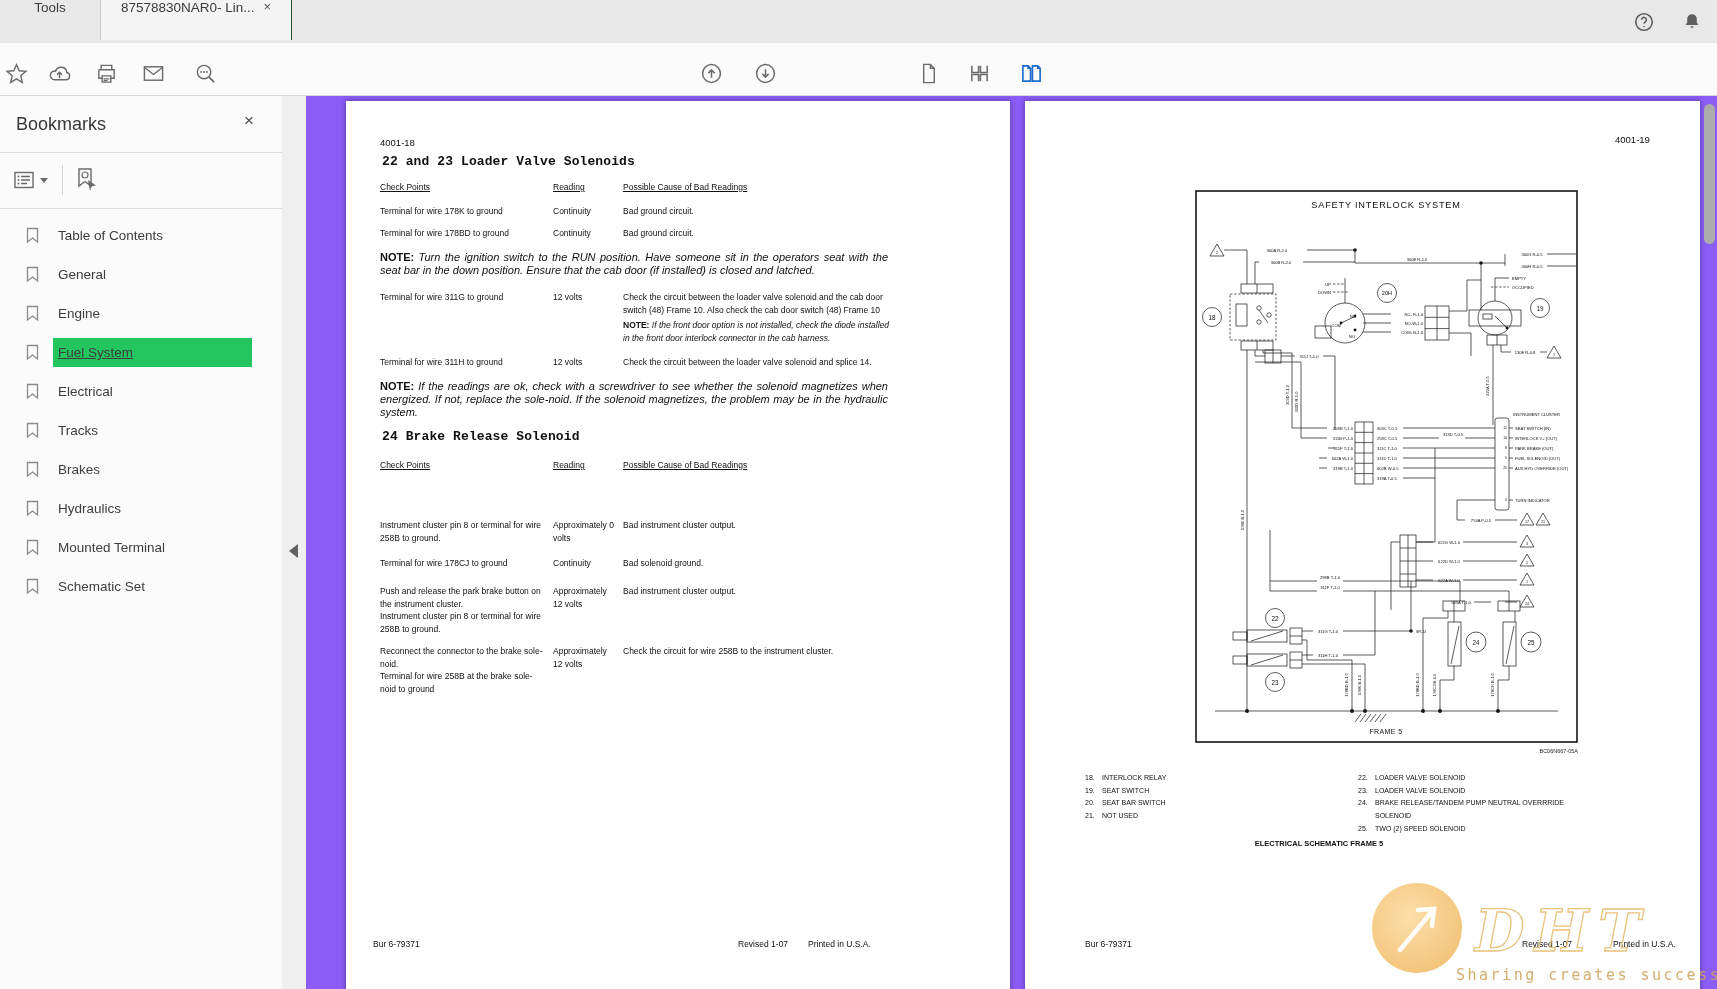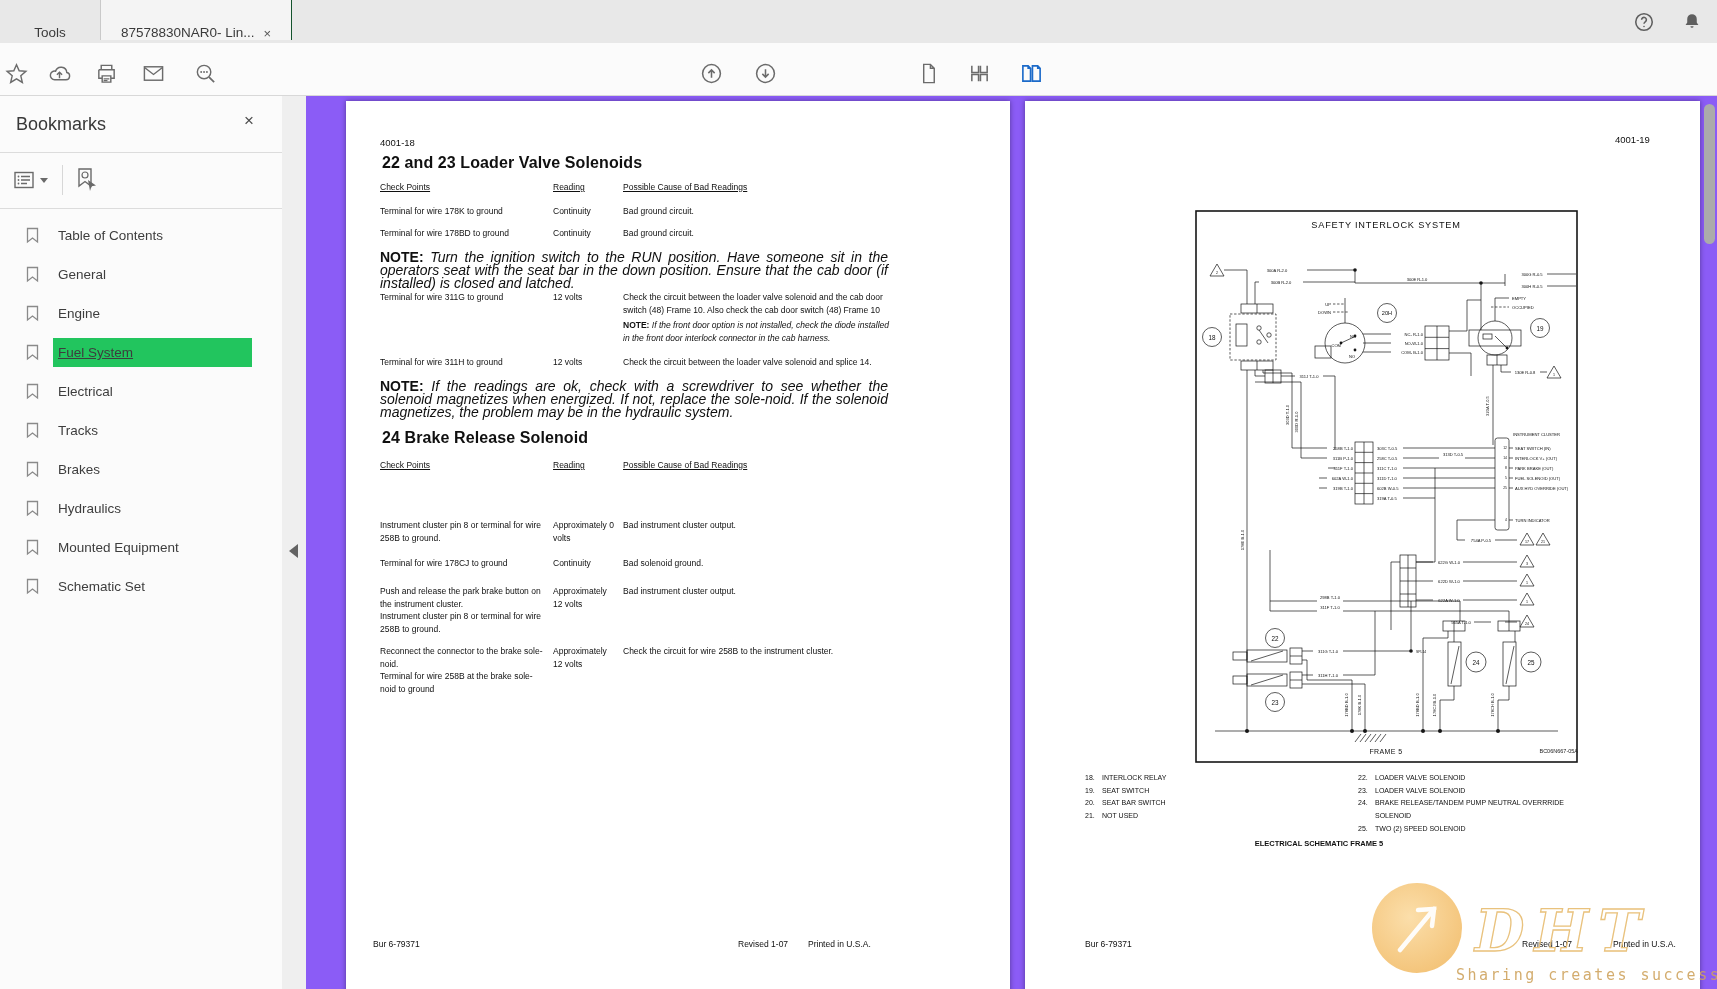--- a/index.html
+++ b/index.html
@@ -1,20 +1,20 @@
 <!DOCTYPE html>
 <html><head>
 <meta charset="utf-8">
 <style>
   html,body{margin:0;padding:0;background:#777;}
   .app{position:relative;width:1717px;height:989px;overflow:hidden;background:#9a9a9a;
        font-family:"Liberation Sans",sans-serif;-webkit-font-smoothing:antialiased;}
   
   .tabbar{position:absolute;top:0;left:0;right:0;height:43px;background:#e8e8e8;border-bottom:1px solid #d2d2d2;}
-  .tab{position:absolute;top:0;height:40px;display:flex;align-items:flex-end;justify-content:center;
+  .tab{position:absolute;top:0;height:40px;display:flex;align-items:flex-start;justify-content:center;
        font-size:13.5px;color:#3a3a3a;cursor:default;}
   .tab.tools{left:0;width:100px;}
   .tab.doc{left:100px;width:190px;background:#f4f4f4;border-left:1px solid #c9c9c9;border-right:1px solid #14532d;}
   .tab.doc .lbl{max-width:150px;overflow:hidden;white-space:nowrap;}
   .tab-close{margin-left:9px;font-size:13px;color:#555;line-height:1;}
   .tabbar-right{position:absolute;right:14px;top:0;height:43px;display:flex;align-items:center;gap:26px;}
   .hdr-ico{width:22px;height:22px;color:#5f5f5f;}
   
   .toolbar{position:absolute;top:43px;left:0;right:0;height:52px;background:#fbfbfb;border-bottom:1px solid #d8d8d8;}
   .tb-ico{position:absolute;width:23px;height:23px;top:62px;margin-top:-43px;color:#6b6b6b;}
@@ -52,35 +52,35 @@
   
   .docarea{position:absolute;left:306px;top:0;right:0;bottom:0;background:#8b5cf6;}
   .page{position:absolute;top:5px;bottom:-40px;background:#fff;box-shadow:0 0 5px rgba(0,0,0,.4);}
   .page-left{left:40px;width:664px;}
   .page-right{left:719px;width:675px;}
   .scroll-thumb{position:absolute;right:2px;top:8px;width:11px;height:140px;background:#ababab;border-radius:6px;}
   
   .page-left{color:#101010;}
   .lp-abs{position:absolute;}
   .lp-pagenum{left:34px;top:36px;font-size:9.5px;}
-  .lp-h1{font-size:16px;font-weight:bold;letter-spacing:.1px;}
+  .lp-h1{font-size:13px;font-weight:bold;letter-spacing:.1px;font-family:Liberation Mono, monospace;}
   .lrow{position:absolute;left:0;right:0;font-size:8.5px;line-height:12.5px;}
   .lrow .c1{position:absolute;left:34px;width:168px;white-space:pre-line;}
   .lrow .c2{position:absolute;left:207px;width:66px;white-space:pre-line;}
   .lrow .c3{position:absolute;left:277px;width:268px;white-space:pre-line;}
   .lrow .hd{text-decoration:underline;}
-  .lnote{position:absolute;left:34px;width:508px;font-size:14px;line-height:12.8px;text-align:justify;}
+  .lnote{position:absolute;left:34px;width:508px;font-size:11px;line-height:12.8px;text-align:justify;}
   .lnote .nl,.cnote .nl{font-weight:bold;font-style:normal;}
   .lnote .nt,.cnote .nt{font-style:italic;}
   .cnote{position:absolute;left:277px;width:268px;font-size:8.5px;line-height:12.8px;}
   .lp-footer{position:absolute;top:838px;font-size:8.5px;}
   
   .page-right{color:#101010;}
   .rp-pagenum{position:absolute;left:590px;top:33px;font-size:9.5px;}
-  .diagram-wrap{position:absolute;left:170px;top:109px;width:383px;height:488px;}
+  .diagram-wrap{position:absolute;left:170px;top:89px;width:383px;height:488px;}
   .diag-code{position:absolute;left:403px;top:647px;width:150px;text-align:right;font-size:5.5px;color:#222;}
   .legend-col{position:absolute;top:671px;font-size:7px;line-height:12.7px;}
   .legend-col.l1{left:60px;} .legend-col.l2{left:333px;}
   .legend-item{display:flex;}
   .legend-item .num{width:17px;flex:none;}
   .legend-item .txt{white-space:pre-line;}
   .rp-caption{position:absolute;left:144px;top:738px;width:300px;text-align:center;font-size:7.5px;font-weight:bold;}
   .rp-footer{position:absolute;top:838px;font-size:8.5px;}
   
   .dg{width:383px;height:553px;}
@@ -297,21 +297,21 @@
         <div class="bm-item">
             <span class="bm-ico"><svg>
                 <use href="#sym-ribbon"></use>
               </svg></span>
             <span class="bm-label">Hydraulics</span>
           </div>
         <div class="bm-item">
             <span class="bm-ico"><svg>
                 <use href="#sym-ribbon"></use>
               </svg></span>
-            <span class="bm-label">Mounted Equipment</span>
+            <span class="bm-label">Mounted Terminal</span>
           </div>
         <div class="bm-item">
             <span class="bm-ico"><svg>
                 <use href="#sym-ribbon"></use>
               </svg></span>
             <span class="bm-label">Schematic Set</span>
           </div>
       </div>
     </aside>
 

